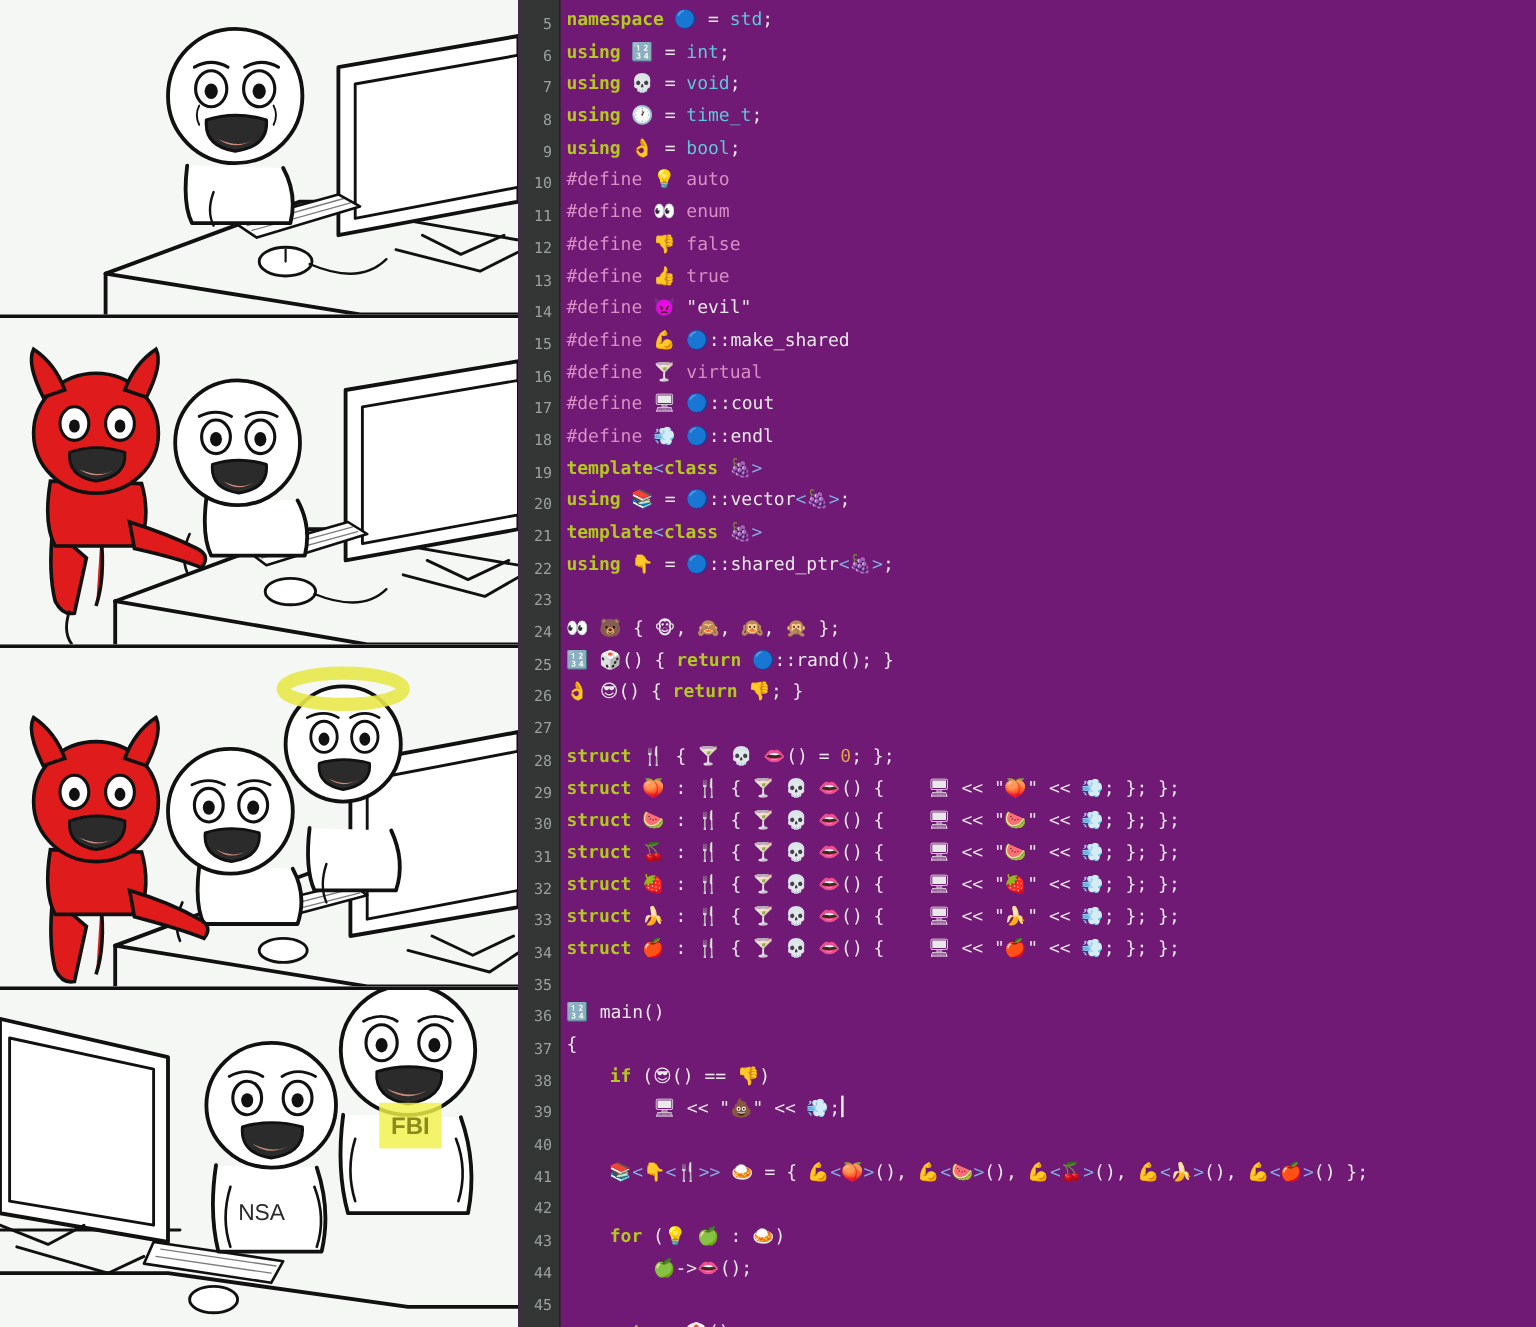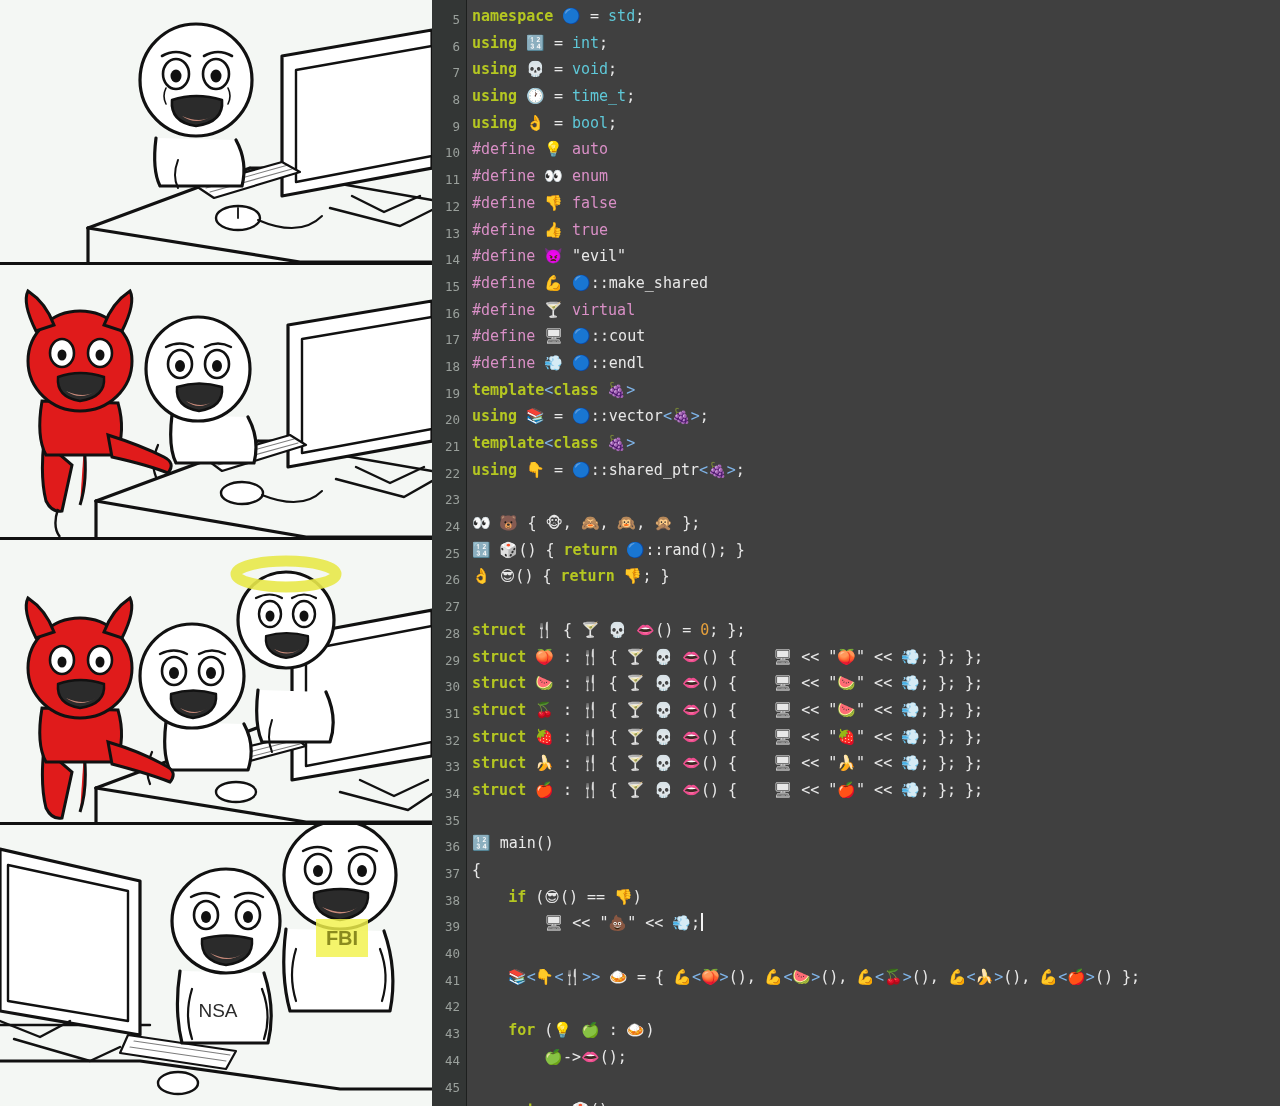--- a/index.html
+++ b/index.html
@@ -40,21 +40,21 @@
     width: 12px; height: 1106px;
     background: #2f2f2f;
     border-left: 2px solid #111;
   }
 
   
   #editor {
     position: relative;
     flex: 1 1 auto;
     height: 1106px;
-    background: #404040;
+    background: #701a75;
     overflow: hidden;
   }
   #gutter {
     position: absolute;
     left: 0; top: 0;
     width: 34px; height: 1106px;
     background: #333635;
     border-right: 1px solid #1d1f1e;
   }
   #code {

